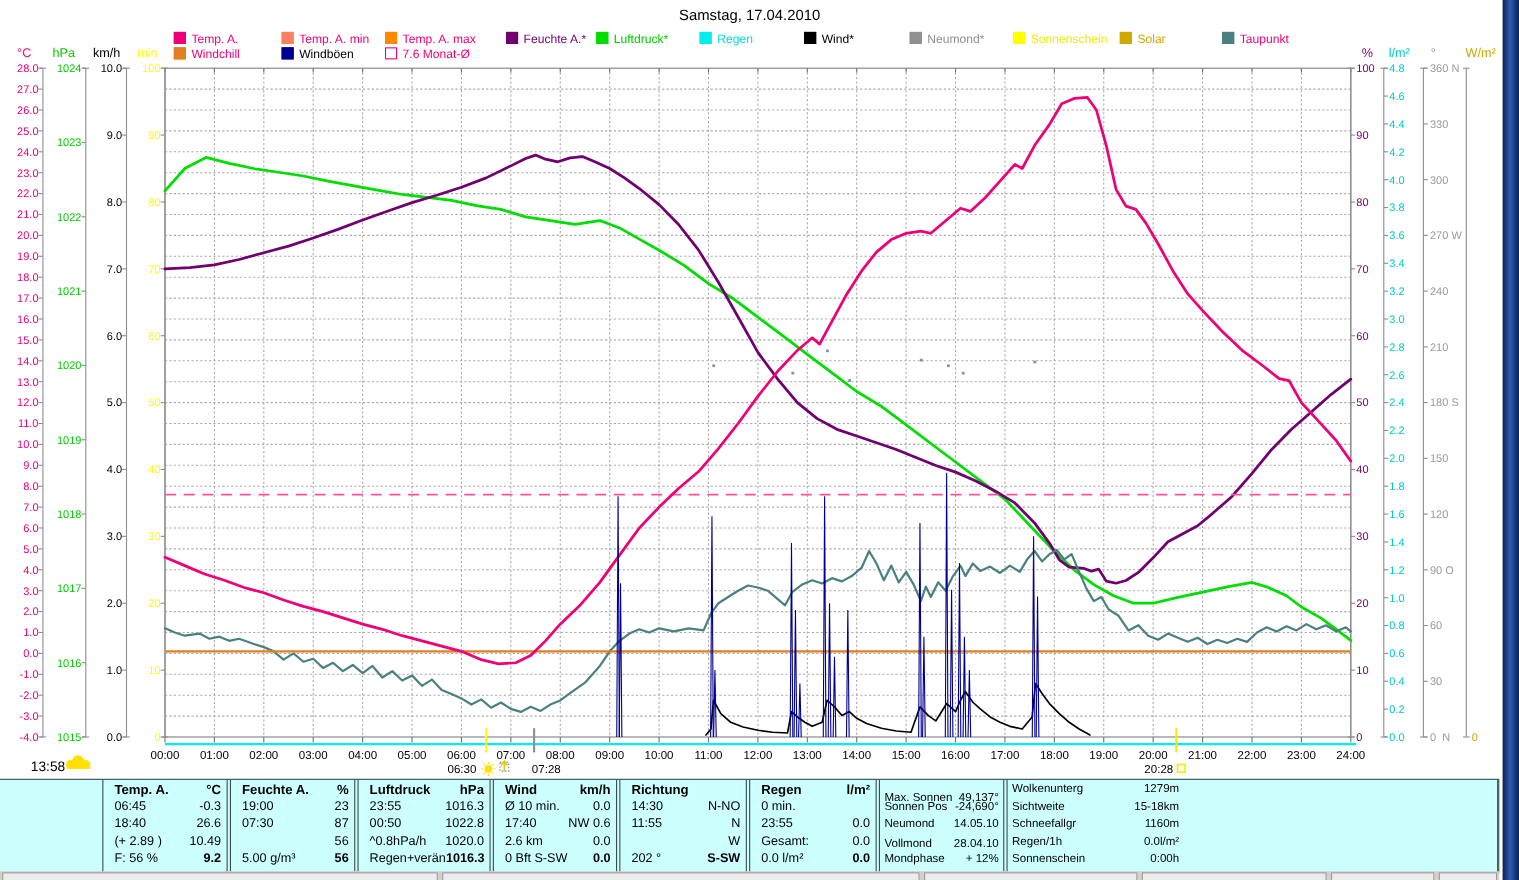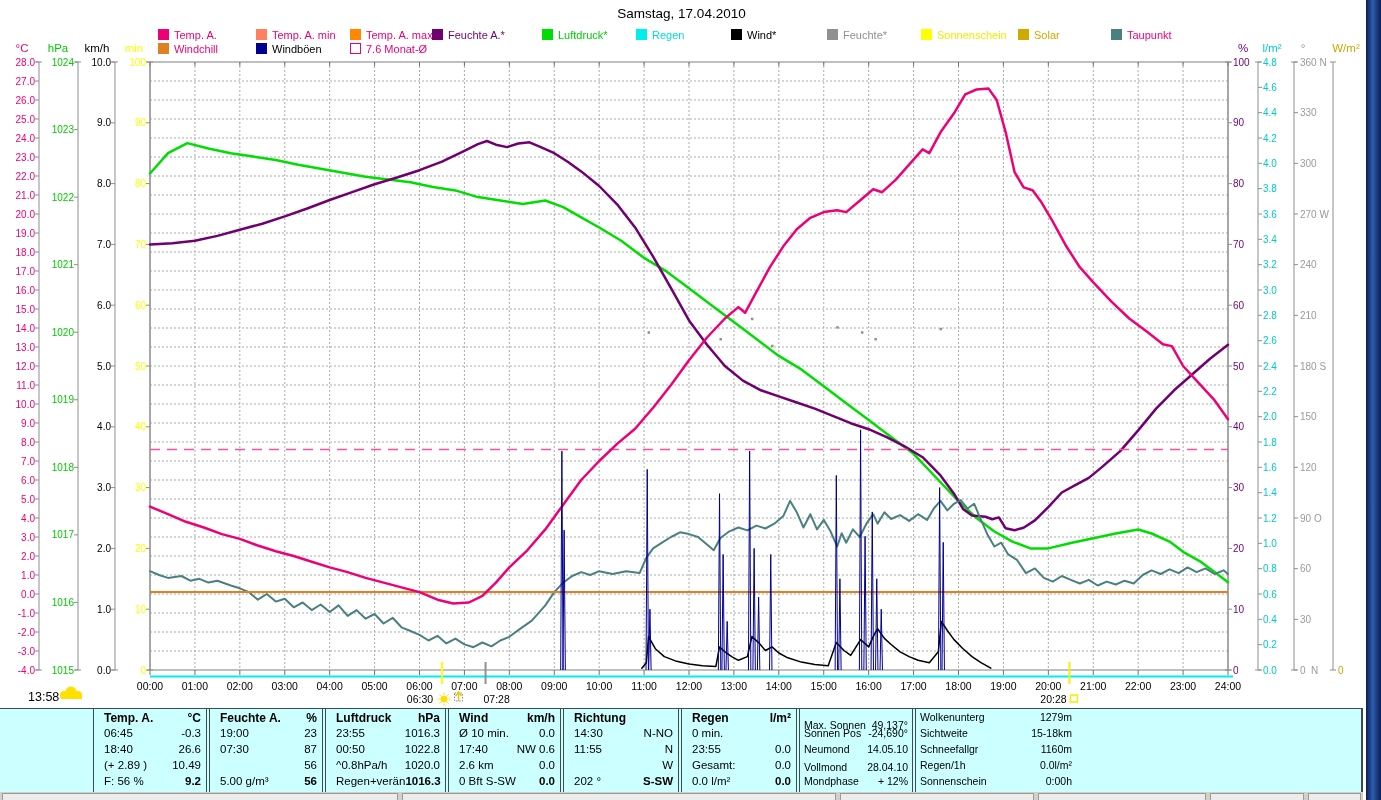--- a/index.html
+++ b/index.html
@@ -25,25 +25,25 @@
 </style>
 </head>
 <body>
 
 <div class="screen">
   <div class="title">Samstag, 17.04.2010</div>
   <div id="legend">
       <div class="lg" style="left: 158px; top: 29px;"><span class="box" style="background: rgb(238, 0, 119); border: 1px solid rgb(238, 0, 119);"></span><span style="color: rgb(238, 0, 119);">Temp. A.</span></div>
       <div class="lg" style="left: 256px; top: 29px;"><span class="box" style="background: rgb(255, 128, 96); border: 1px solid rgb(255, 128, 96);"></span><span style="color: rgb(238, 0, 119);">Temp. A. min</span></div>
       <div class="lg" style="left: 350px; top: 29px;"><span class="box" style="background: rgb(255, 136, 0); border: 1px solid rgb(255, 136, 0);"></span><span style="color: rgb(238, 0, 119);">Temp. A. max</span></div>
-      <div class="lg" style="left: 432px; top: 29px;"><span class="box" style="background: rgb(112, 0, 112); border: 1px solid rgb(112, 0, 112);"></span><span style="color: rgb(112, 0, 112);">Feuchte A.*</span></div>
+      <div class="lg" style="left: 460px; top: 29px;"><span class="box" style="background: rgb(112, 0, 112); border: 1px solid rgb(112, 0, 112);"></span><span style="color: rgb(112, 0, 112);">Feuchte A.*</span></div>
       <div class="lg" style="left: 542px; top: 29px;"><span class="box" style="background: rgb(0, 221, 0); border: 1px solid rgb(0, 221, 0);"></span><span style="color: rgb(0, 204, 0);">Luftdruck*</span></div>
       <div class="lg" style="left: 636px; top: 29px;"><span class="box" style="background: rgb(0, 238, 238); border: 1px solid rgb(0, 238, 238);"></span><span style="color: rgb(0, 221, 221);">Regen</span></div>
       <div class="lg" style="left: 731px; top: 29px;"><span class="box" style="background: rgb(0, 0, 0); border: 1px solid rgb(0, 0, 0);"></span><span style="color: rgb(0, 0, 0);">Wind*</span></div>
-      <div class="lg" style="left: 827px; top: 29px;"><span class="box" style="background: rgb(144, 144, 144); border: 1px solid rgb(144, 144, 144);"></span><span style="color: rgb(144, 144, 144);">Feuchte*</span></div>
+      <div class="lg" style="left: 827px; top: 29px;"><span class="box" style="background: rgb(144, 144, 144); border: 1px solid rgb(144, 144, 144);"></span><span style="color: rgb(144, 144, 144);">Neumond*</span></div>
       <div class="lg" style="left: 921px; top: 29px;"><span class="box" style="background: rgb(255, 255, 0); border: 1px solid rgb(255, 255, 0);"></span><span style="color: rgb(238, 238, 0);">Sonnenschein</span></div>
       <div class="lg" style="left: 1018px; top: 29px;"><span class="box" style="background: rgb(207, 169, 0); border: 1px solid rgb(207, 169, 0);"></span><span style="color: rgb(207, 169, 0);">Solar</span></div>
       <div class="lg" style="left: 1111px; top: 29px;"><span class="box" style="background: rgb(74, 128, 128); border: 1px solid rgb(74, 128, 128);"></span><span style="color: rgb(238, 0, 119);">Taupunkt</span></div>
       <div class="lg" style="left: 158px; top: 43px;"><span class="box" style="background: rgb(224, 128, 32); border: 1px solid rgb(224, 128, 32);"></span><span style="color: rgb(238, 0, 119);">Windchill</span></div>
       <div class="lg" style="left: 256px; top: 43px;"><span class="box" style="background: rgb(0, 0, 144); border: 1px solid rgb(0, 0, 144);"></span><span style="color: rgb(0, 0, 0);">Windböen</span></div>
       <div class="lg" style="left: 350px; top: 43px;"><span class="box" style="background: rgb(255, 255, 255); border: 1px solid rgb(238, 0, 119);"></span><span style="color: rgb(238, 0, 119);">7.6 Monat-Ø</span></div>
     </div>
   <svg id="chart" width="1381" height="800" viewBox="0 0 1381 800">
       <rect x="150" y="62" width="1078" height="608" fill="#ffffff" stroke="#808080"></rect>
       <line x1="150" y1="81" x2="1228" y2="81" stroke="#ababab" stroke-width="1" stroke-dasharray="2,2"></line>

